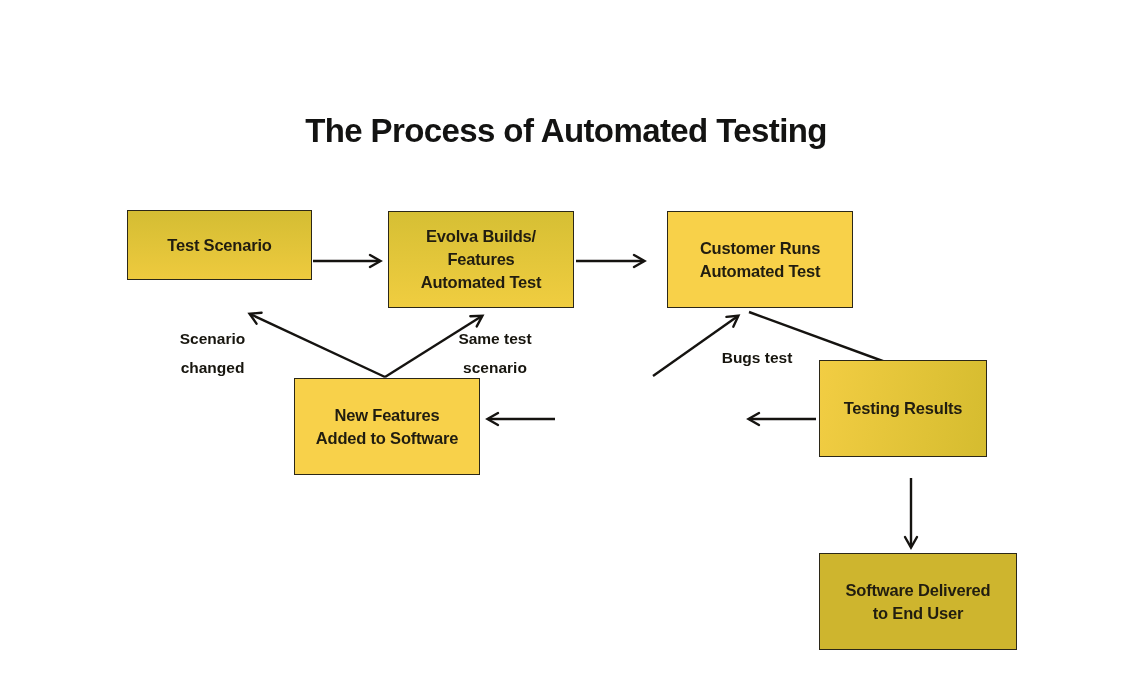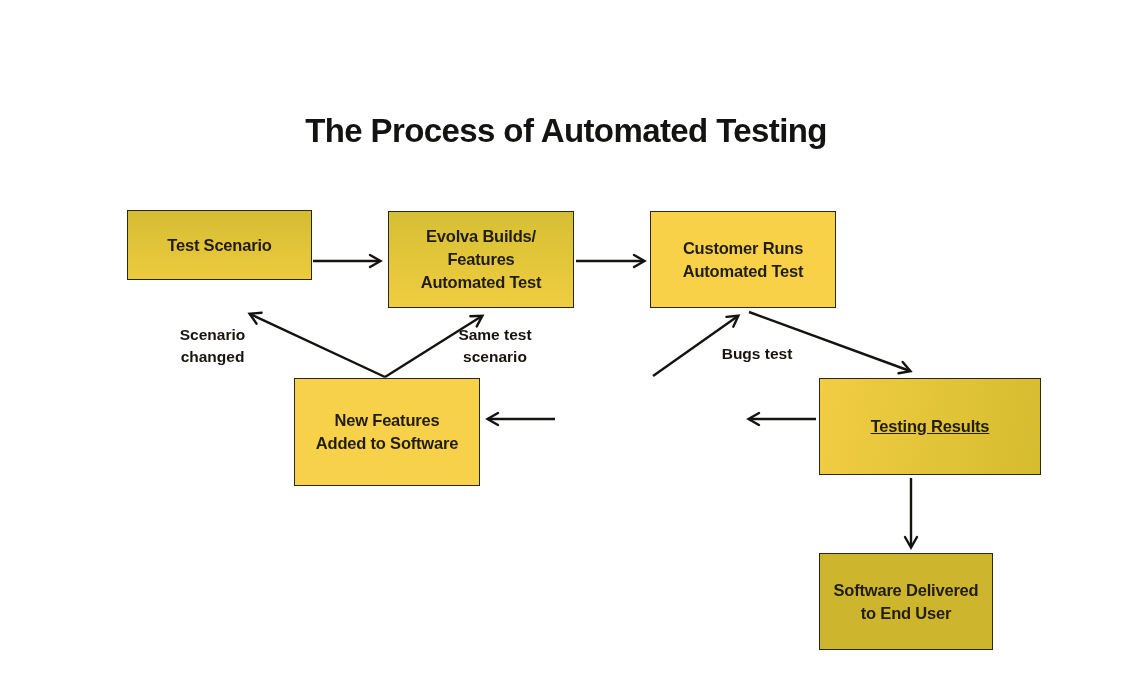--- a/index.html
+++ b/index.html
@@ -50,33 +50,33 @@
     line-height: 23px;
     letter-spacing: -0.2px;
     color: #211d10;
     white-space: pre-line;
   }
   
   .n-test-scenario      { left: 127px; top: 162px; width: 185px; height: 70px;
                           background: linear-gradient(180deg, #d4bd33, #eeca3e); }
   .n-evolva-builds      { left: 388px; top: 163px; width: 186px; height: 97px;
                           background: linear-gradient(180deg, #d6bf34, #f0cd40); }
-  .n-customer-runs      { left: 650px; top: 163px; width: 186px; height: 97px; }
-  .n-new-features       { left: 294px; top: 330px; width: 186px; height: 108px; }
+  .n-customer-runs      { left: 667px; top: 163px; width: 186px; height: 97px; }
+  .n-new-features       { left: 294px; top: 330px; width: 186px; height: 97px; }
   .n-customer-fixes     { left: 557px; top: 330px; width: 185px; height: 97px; }
-  .n-testing-results    { left: 819px; top: 330px; width: 222px; height: 97px;
-                          background: linear-gradient(100deg, #f2cd43, #d5bc2f); text-decoration: underline; }
-  .n-software-delivered { left: 819px; top: 505px; width: 174px; height: 97px; text-align: center; }
+  .n-testing-results    { left: 819px; top: 312px; width: 168px; height: 97px;
+                          background: linear-gradient(100deg, #f2cd43, #d5bc2f); }
+  .n-software-delivered { left: 819px; top: 505px; width: 198px; height: 97px; text-align: center; }
 
   .edge-label {
     position: absolute;
     text-align: center;
     font-size: 15.5px;
     font-weight: 700;
-    line-height: 22px;
+    line-height: 29px;
     color: #17150e;
     white-space: pre-line;
   }
   .l-scenario-changed { left: 150px; top: 276px; width: 125px; }
   .l-same-test        { left: 432px; top: 276px; width: 126px; }
   .l-bugs-found       { left: 697px; top: 295px; width: 120px; }
   .l-requirements     { left: 920px; top: 445px; width: 128px; }
 </style>
 </head>
 <body>

